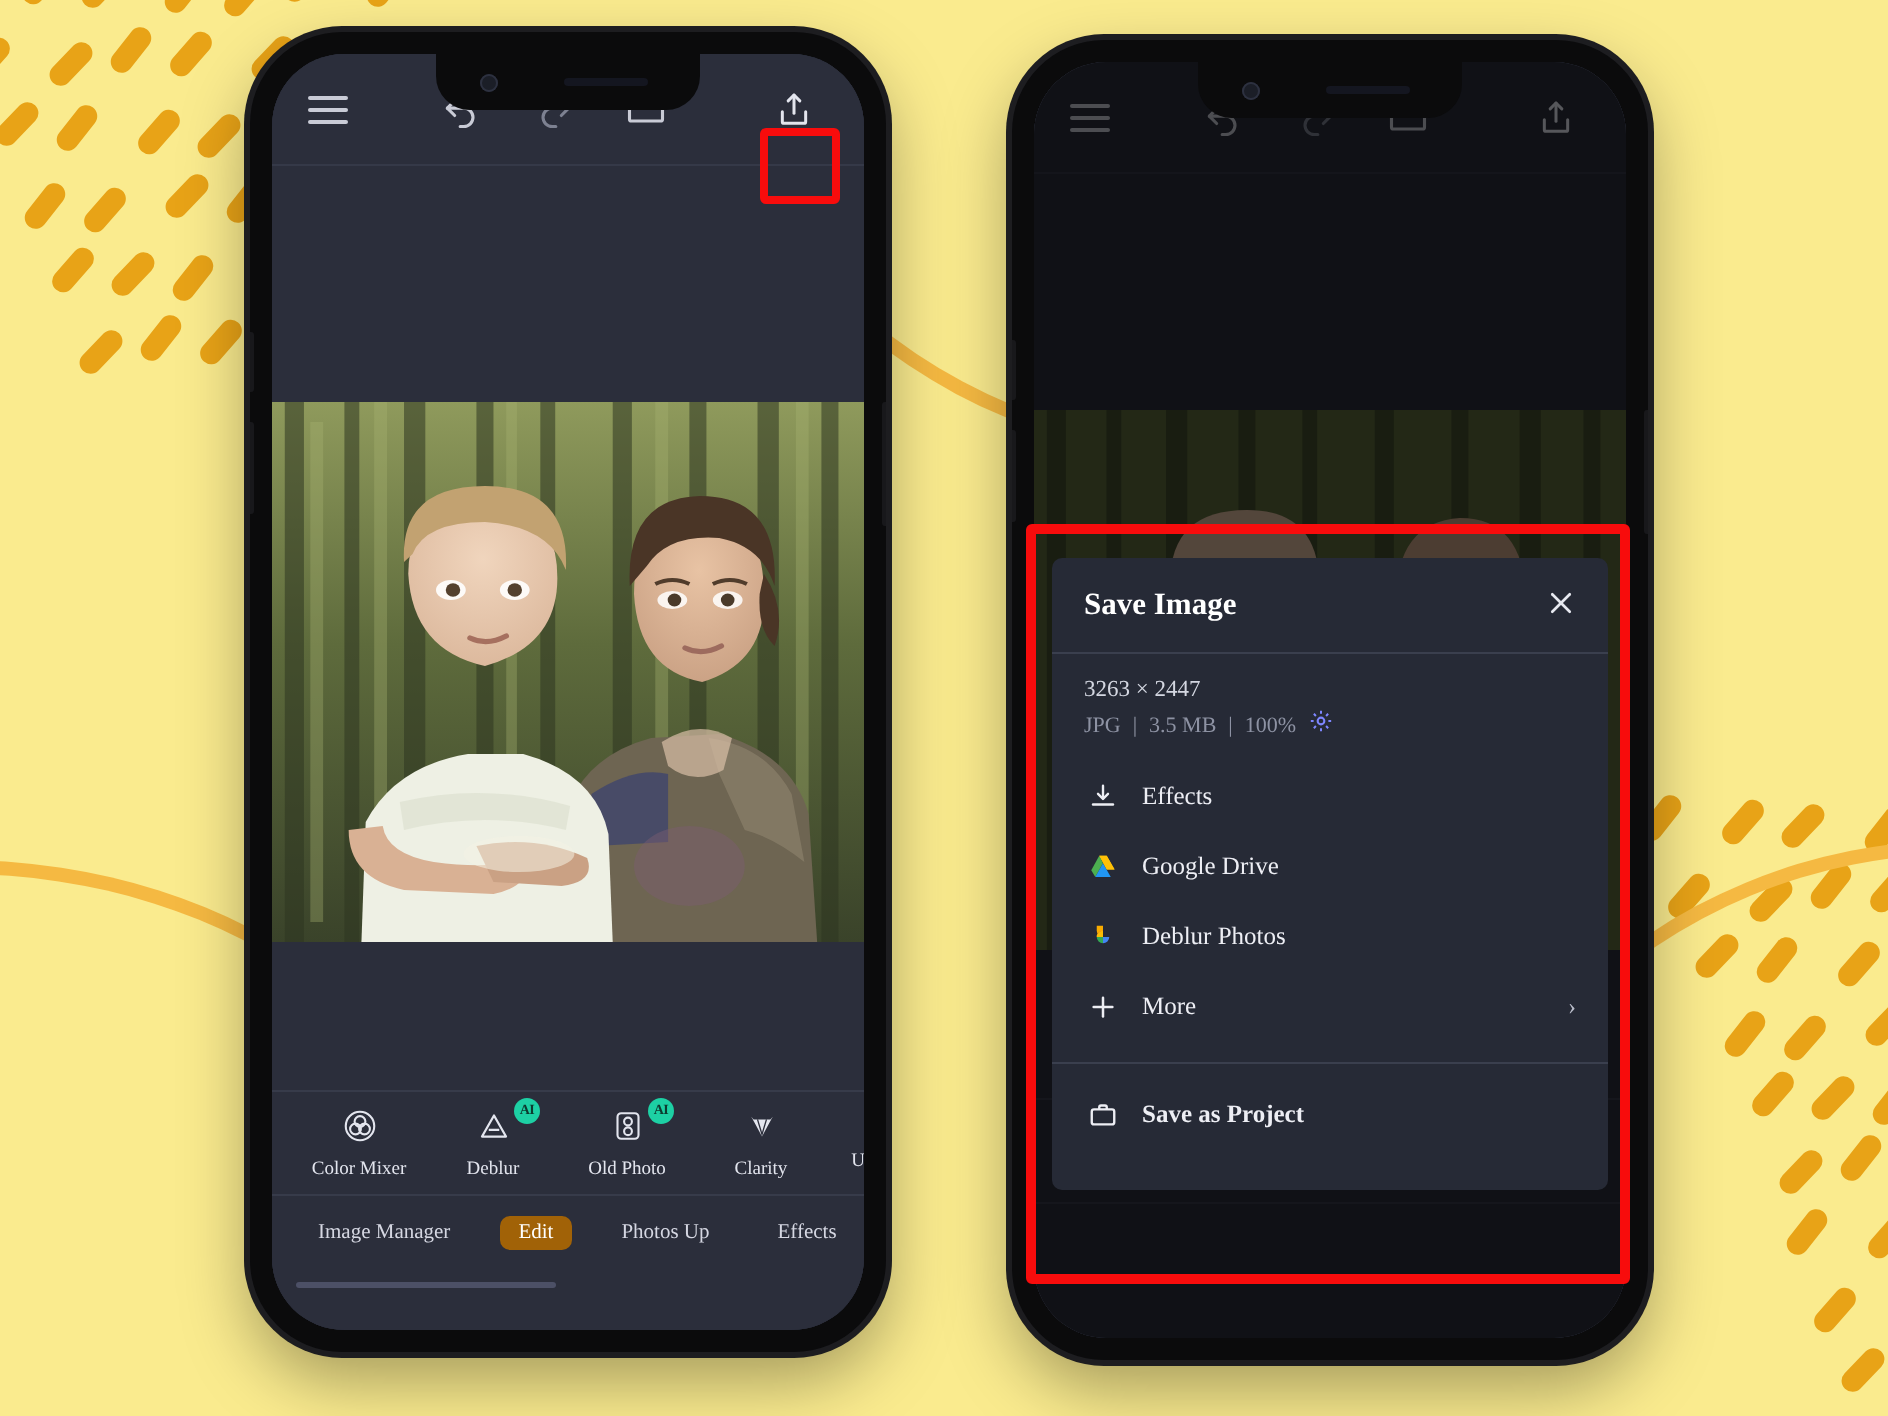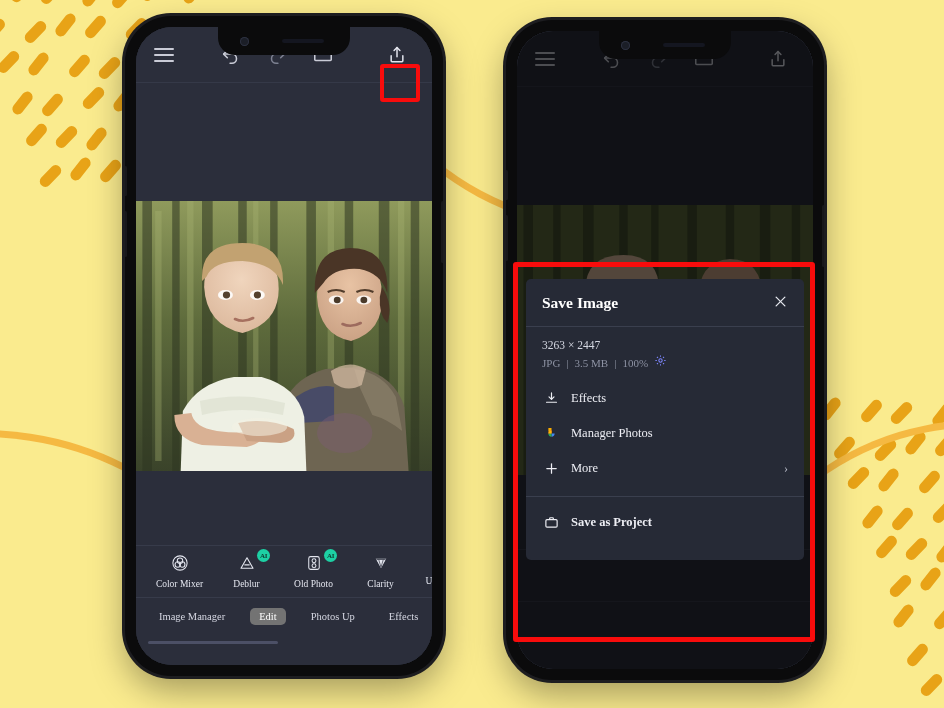--- a/index.html
+++ b/index.html
@@ -181,21 +181,21 @@
     background: #2b2e3b;
     overflow: hidden;
   }
   .tab {
     font-size: 10.5px;
     color: #d5d7e2;
     white-space: nowrap;
     padding: 3px 9px;
     border-radius: 5px;
   }
-  .tab.active { background: #737373; color: #ffffff; }
+  .tab.active { background: #a16207; color: #ffffff; }
 
   
   .dim {
     position: absolute; inset: 0;
     background: rgba(0,0,0,.62);
     z-index: 20;
   }
 
   
   .dialog {
@@ -605,32 +605,44 @@
                 <path d="M12 3 v10"></path>
                   <path d="M8 9.5 L12 13.5 L16 9.5"></path>
                   <path d="M4 18 h16"></path>
               </svg>
             </span>
             <span class="rlabel">Effects</span>
           </div>
 
 
 
+          <div class="row">
+            <span class="mini">
+              <svg width="15" height="15" viewBox="0 0 24 24">
+                <path d="M9 3 h6 l6 11 h-6 Z" fill="#ffc107"></path>
+                <path d="M9 3 L3 14 l3 5 L15 3 Z" fill="#1e88e5" opacity="0"></path>
+                <path d="M9 3 L2.6 14.5 L5.8 20 L12 9 Z" fill="#4caf50"></path>
+                <path d="M12 9 L18.2 20 H5.8 Z" fill="#2196f3"></path>
+                <path d="M15 3 H9 l6 11 h6.4 Z" fill="#ffc107"></path>
+              </svg>
+            </span>
+            <span class="rlabel">Google Drive</span>
+          </div>
 
           <div class="row">
             <span class="mini">
               <svg width="15" height="15" viewBox="0 0 24 24">
                 <path d="M12 2 a5 5 0 0 1 5 5 v4 h-5 Z" fill="#f9ab00" transform="rotate(180 12 7)"></path>
                 <path d="M12 12 V7 a5 5 0 0 1 5 5 Z" fill="#ea4335" transform="rotate(-90 12 12)"></path>
                 <path d="M12 12 h5 a5 5 0 0 1 -5 5 Z" fill="#4285f4"></path>
                 <path d="M12 12 v5 a5 5 0 0 1 -5 -5 Z" fill="#34a853"></path>
                 <path d="M12 12 h-5 a5 5 0 0 1 5 -5 Z" fill="#fbbc04"></path>
               </svg>
             </span>
-            <span class="rlabel">Manager Photos</span>
+            <span class="rlabel">Deblur Photos</span>
           </div>
 
           <div class="row">
             <span class="mini">
               <svg width="15" height="15" viewBox="0 0 24 24" fill="none" stroke="#edeef4" stroke-width="2" stroke-linecap="round">
                 <path d="M12 4.5 v15"></path>
                   <path d="M4.5 12 h15"></path>
               </svg>
             </span>
             <span class="rlabel">More</span>

